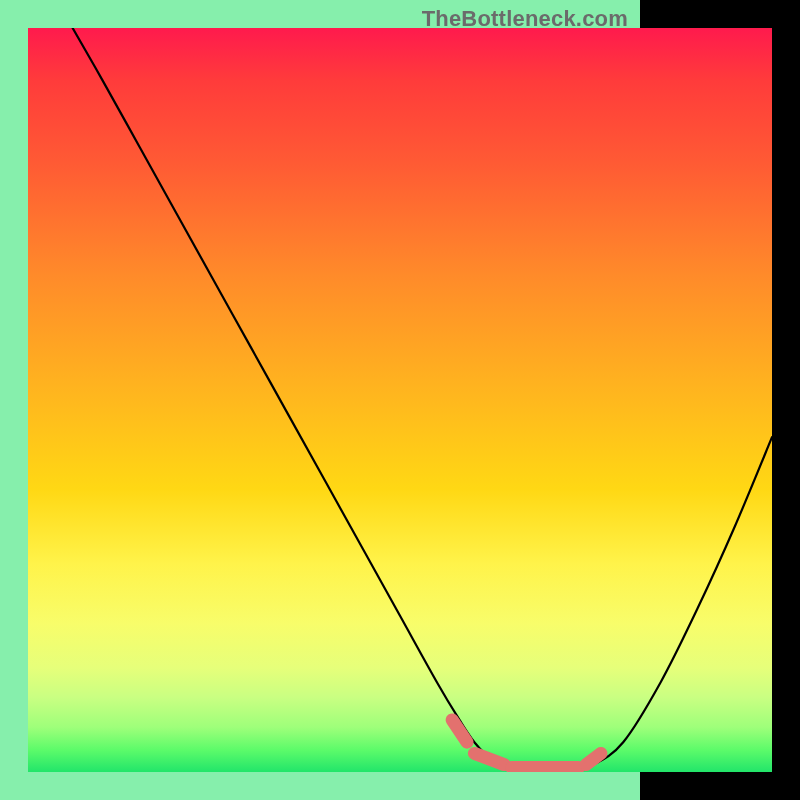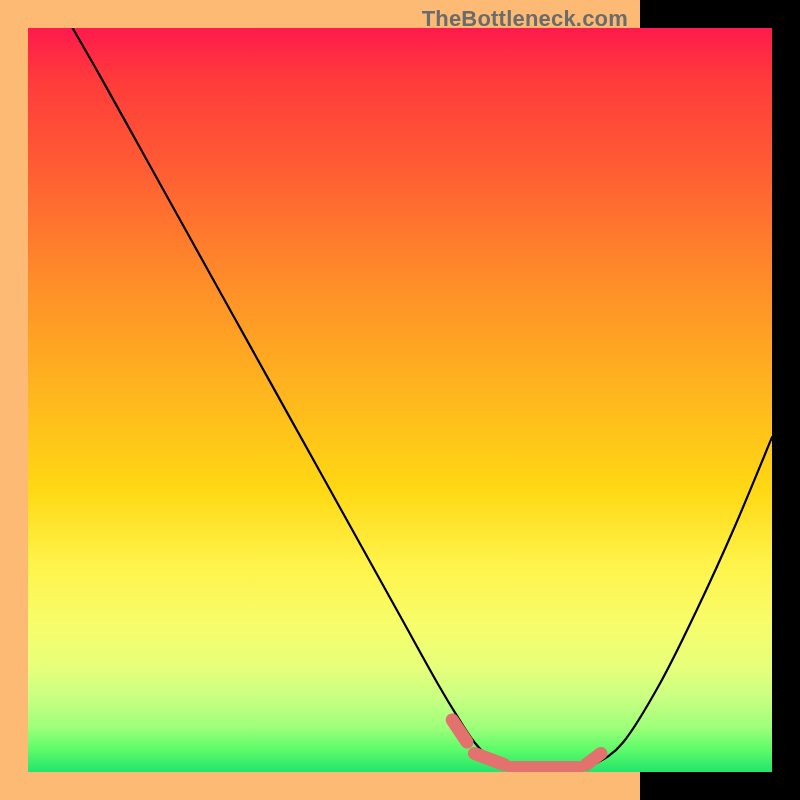--- a/index.html
+++ b/index.html
@@ -1,21 +1,21 @@
 <!DOCTYPE html>
 <html><head>
 <meta charset="utf-8">
 <style>
   * { margin: 0; padding: 0; box-sizing: border-box; }
   html, body { width: 800px; height: 800px; overflow: hidden; background: #000; }
   .stage {
     position: relative;
     width: 640px;
     height: 800px;
-    background: #fdba74;
+    background: #86efac;
   }
   .watermark {
     position: absolute;
     top: 6px;
     right: 12px;
     font-family: Arial, Helvetica, sans-serif;
     font-size: 22px;
     font-weight: 600;
     color: #6b6b6b;
     letter-spacing: 0.2px;

